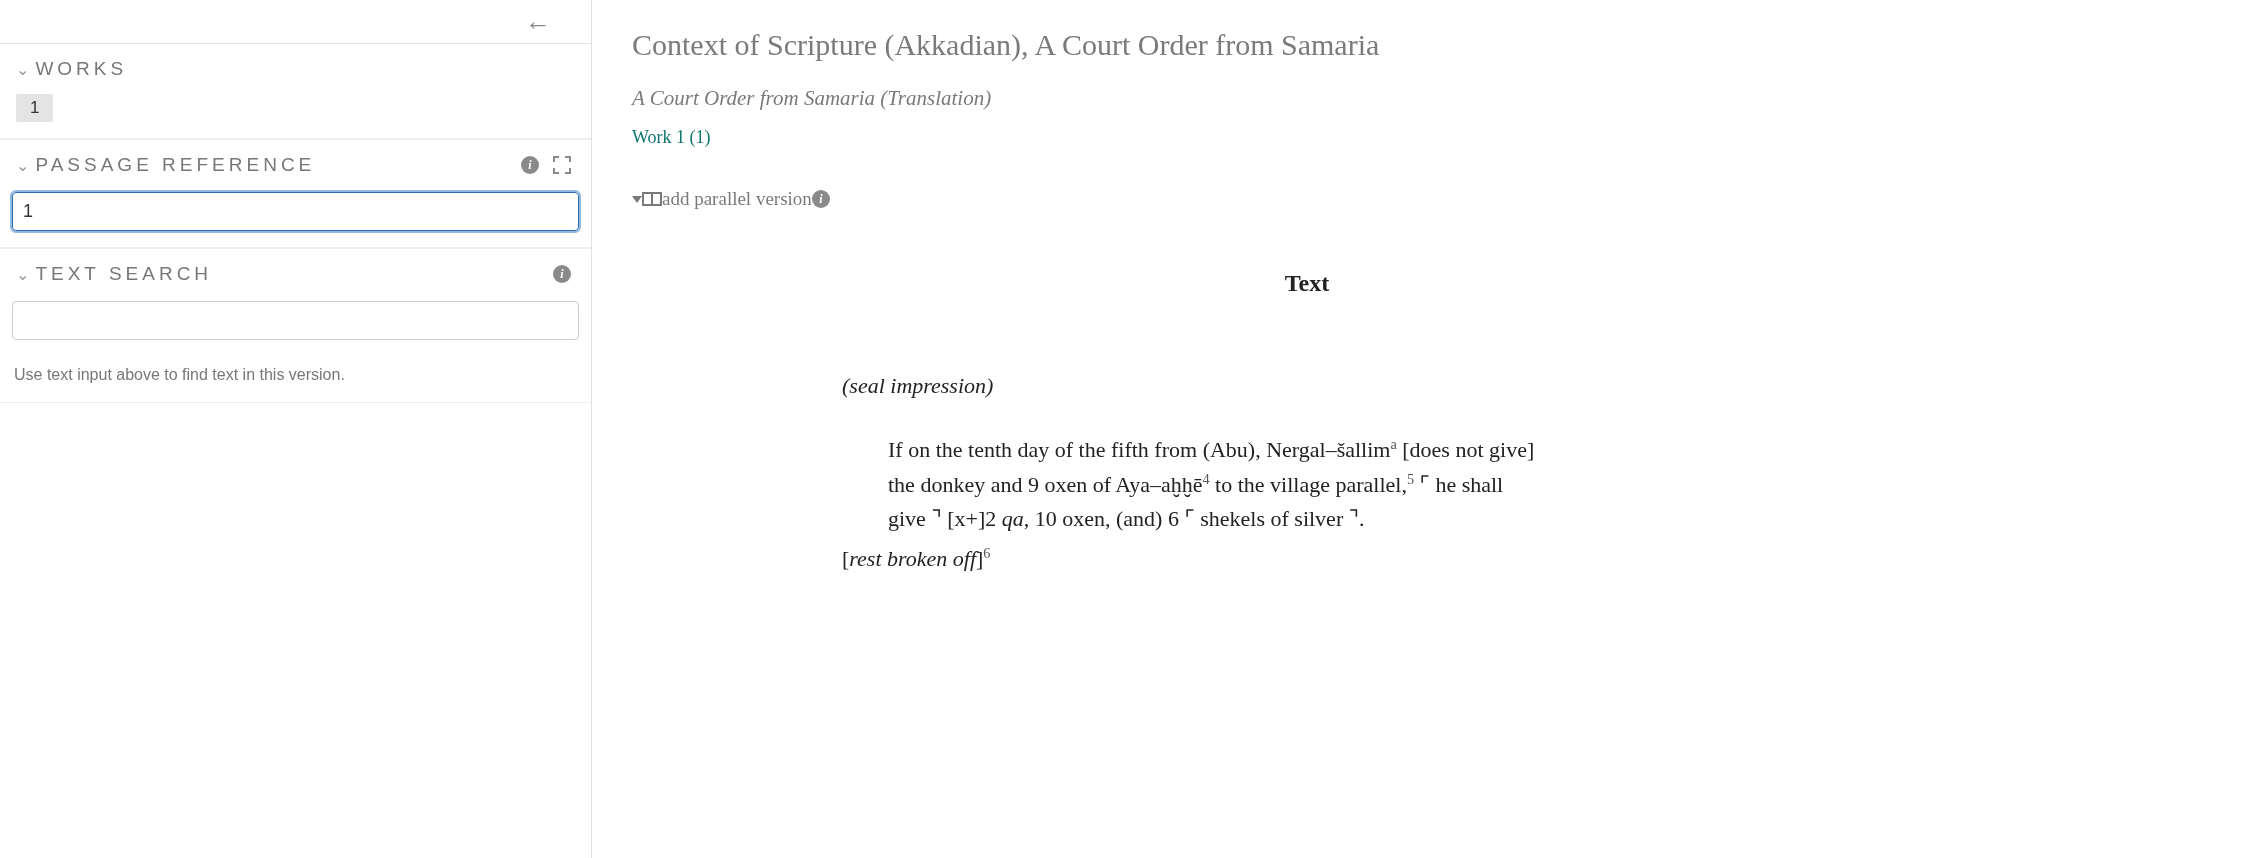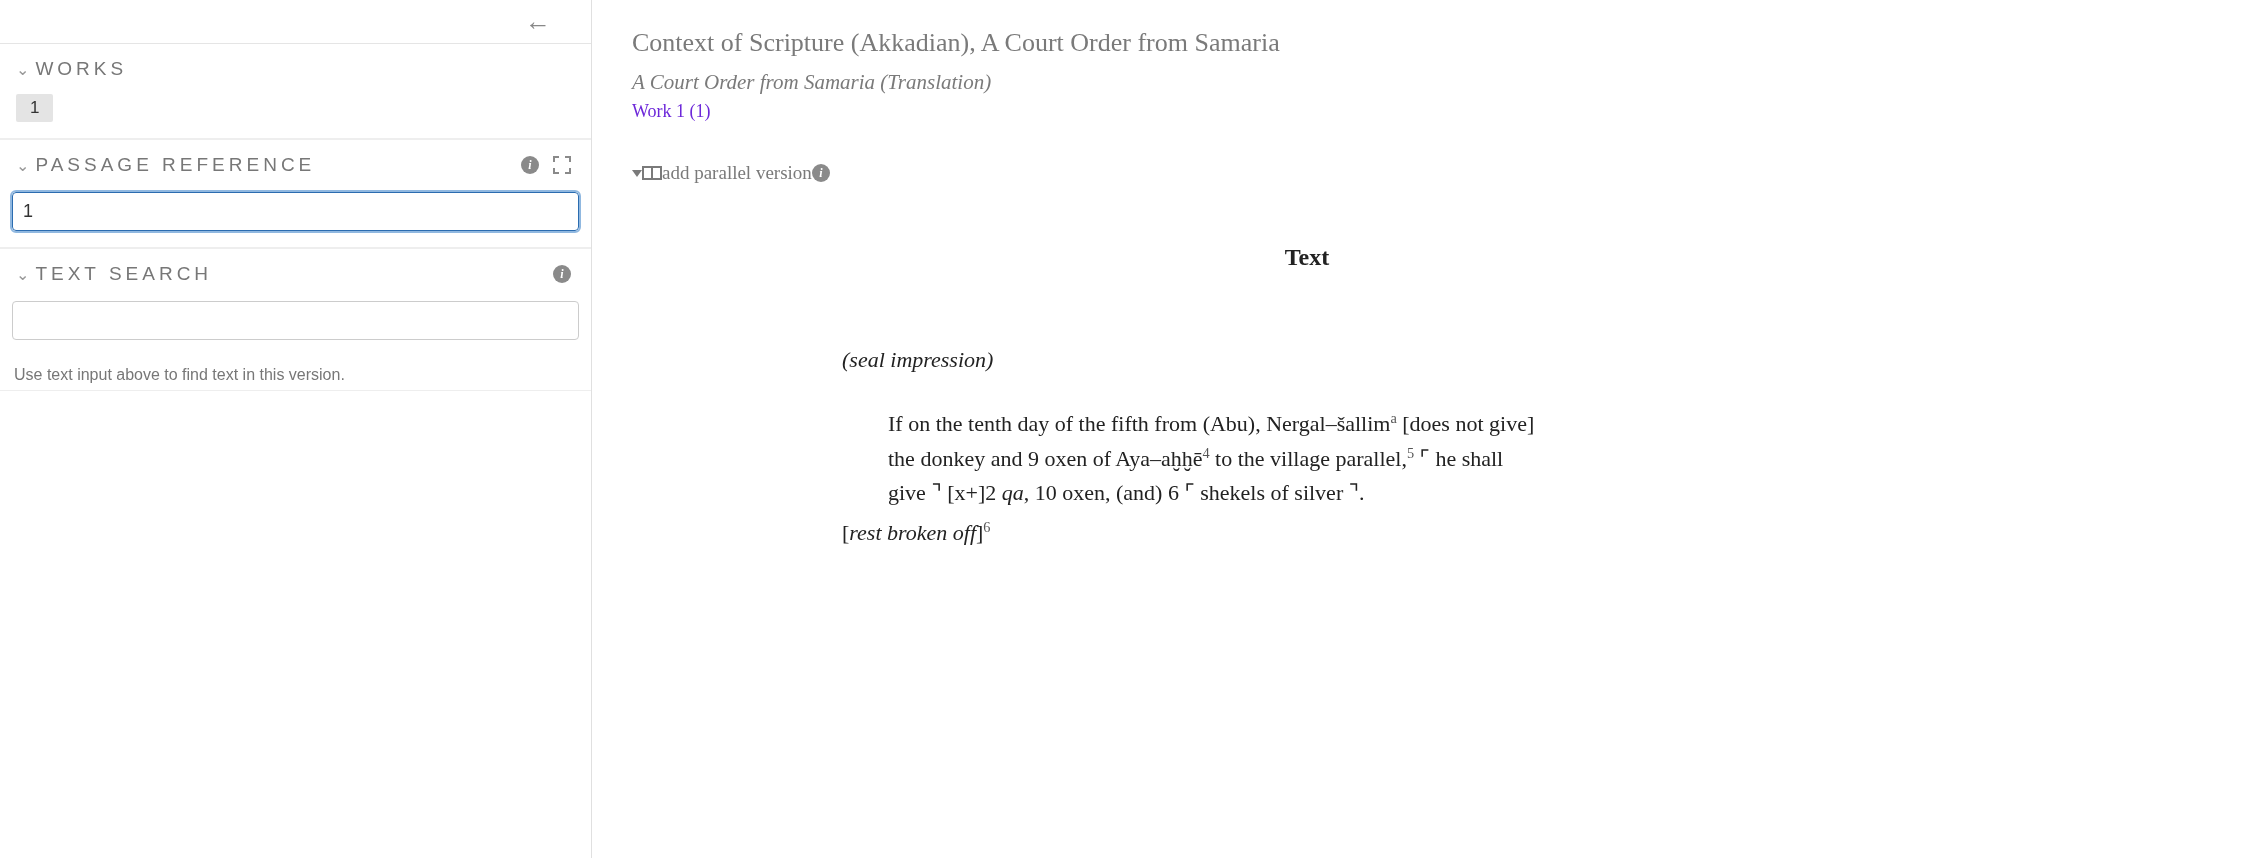--- a/index.html
+++ b/index.html
@@ -110,43 +110,43 @@
     color: #333;
   }
   .text-input.focused {
     border: 1px solid #2b6cb0;
     outline: 2px solid #90b8e0;
     outline-offset: 0;
   }
   .hint {
     font-size: 16px;
     color: #777;
-    padding: 10px 14px 6px 14px;
+    padding: 10px 14px 18px 14px;
     border-bottom: 1px solid #eee;
   }
   .main {
     flex: 1;
     padding: 28px 40px;
     overflow: auto;
   }
   .doc-title {
-    font-size: 26px;
+    font-size: 30px;
     color: #7a7a7a;
     font-weight: 400;
-    margin-bottom: 12px;
+    margin-bottom: 24px;
   }
   .doc-subtitle {
     font-style: italic;
     font-size: 21px;
     color: #7a7a7a;
-    margin-bottom: 6px;
+    margin-bottom: 16px;
   }
   .doc-work {
     font-size: 18px;
-    color: #6d28d9;
+    color: #0f766e;
     margin-bottom: 40px;
   }
   .parallel-row {
     display: flex;
     align-items: center;
     gap: 0;
     color: #7a7a7a;
     font-size: 19px;
     margin-bottom: 60px;
   }

